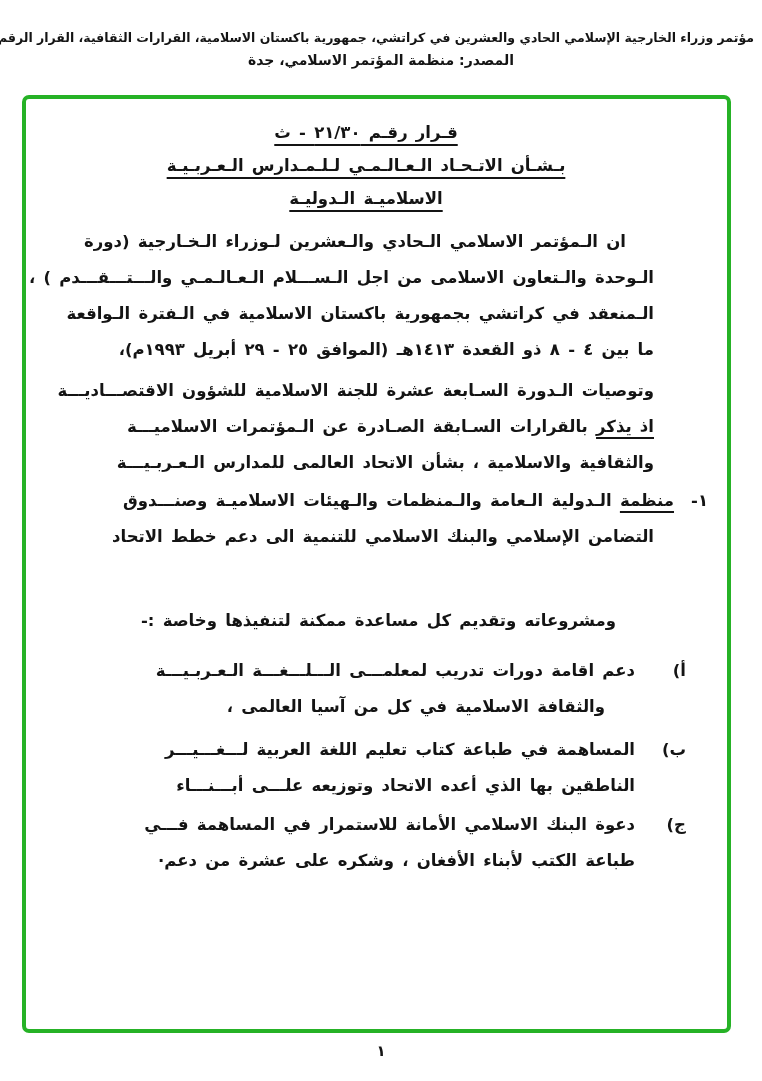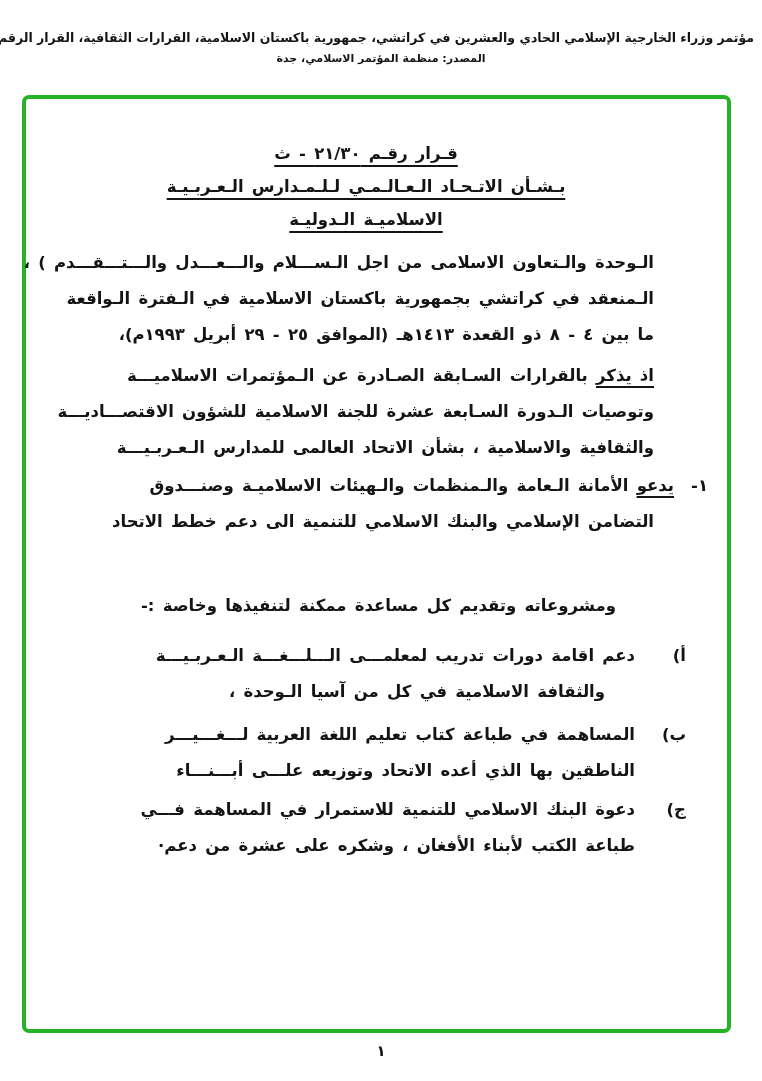--- a/index.html
+++ b/index.html
@@ -12,32 +12,32 @@
     color:#141414;
     direction:rtl;
     overflow:hidden;
   }
   
   .hdr{
     position:absolute;top:30px;left:8px;right:8px;
     text-align:center;
   }
   .hdr-l1{font-size:12.5px;white-space:nowrap;letter-spacing:0;}
-  .hdr-l2{font-size:11px;margin-top:7px;}
+  .hdr-l2{font-size:14px;margin-top:7px;}
   
   .frame{
     position:absolute;left:22px;top:95px;
     width:709px;height:938px;
     border:4px solid #26b226;
     border-radius:7px;
     box-sizing:border-box;
   }
   
   .content{
-    position:absolute;top:105px;left:26px;
+    position:absolute;top:84px;left:26px;
     width:701px;
     padding:32px 73px 0 52px;
     box-sizing:border-box;
     font-size:16.5px;
     word-spacing:2.5px;
   }
   .t-line{display:block;text-align:center;line-height:33px;white-space:nowrap;}
   .t-line > span{text-decoration:underline;text-underline-offset:6px;text-decoration-thickness:1.5px;}
   .para{margin:0;}
   .line{display:block;white-space:nowrap;line-height:36px;text-align:right;}
@@ -81,54 +81,55 @@
 
   <div class="content">
 
     <div>
       <span class="t-line"><span>قـرار رقـم ٢١/٣٠ - ث</span></span>
       <span class="t-line"><span>بـشـأن الاتـحـاد الـعـالـمـي لـلـمـدارس الـعـربـيـة</span></span>
       <span class="t-line"><span>الاسلاميـة الـدوليـة</span></span>
     </div>
 
     <div class="para mt10">
-      <span class="line">الـوحدة والـتعاون الاسلامى من اجل الـســـلام والـــعـــدل والـــتـــقـــدم ) ،</span>
+      <span class="line ind28">ان الـمؤتمر الاسلامي الـحادي والـعشرين لـوزراء الـخـارجية (دورة</span>
+      <span class="line">الـوحدة والـتعاون الاسلامى من اجل الـســـلام الـعـالـمـي والـــتـــقـــدم ) ،</span>
       <span class="line">الـمنعقد في كراتشي بجمهورية باكستان الاسلامية في الـفترة الـواقعة</span>
       <span class="line">ما بين ٤ - ٨ ذو القعدة ١٤١٣هـ (الموافق ٢٥ - ٢٩ أبريل ١٩٩٣م)،</span>
     </div>
 
     <div class="para mt5">
+      <span class="line">وتوصيات الـدورة السـابعة عشرة للجنة الاسلامية للشؤون الاقتصـــاديـــة</span>
       <span class="line"><span class="u">اذ يذكر</span><span> بالقرارات السـابقة الصـادرة عن الـمؤتمرات الاسلاميـــة</span></span>
-      <span class="line">وتوصيات الـدورة السـابعة عشرة للجنة الاسلامية للشؤون الاقتصـــاديـــة</span>
       <span class="line">والثقافية والاسلامية ، بشأن الاتحاد العالمى للمدارس الـعـربـيـــة</span>
     </div>
 
 
     <div class="para item mt2">
       <span class="marker">١-</span>
-      <span class="line ind21" style="padding-right:0;margin-right:-20px;"><span class="u">يدعو</span><span> الأمانة الـعامة والـمنظمات والـهيئات الاسلاميـة وصنـــدوق</span></span>
+      <span class="line ind21" style="padding-right:0;margin-right:-20px;"><span class="u">منظمة</span><span> الـدولية الـعامة والـمنظمات والـهيئات الاسلاميـة وصنـــدوق</span></span>
       <span class="line">التضامن الإسلامي والبنك الاسلامي للتنمية الى دعم خطط الاتحاد</span>
       <span class="line ind38">ومشروعاته وتقديم كل مساعدة ممكنة لتنفيذها وخاصة :-</span>
     </div>
 
     <div class="para item sub mt14">
       <span class="marker">أ)</span>
       <span class="line ind19">دعم اقامة دورات تدريب لمعلمـــى الـــلـــغـــة الـعـربـيـــة</span>
-      <span class="line ind49">والثقافة الاسلامية في كل من آسيا الـوحدة ،</span>
+      <span class="line ind49">والثقافة الاسلامية في كل من آسيا العالمى ،</span>
     </div>
 
     <div class="para item sub mt7">
       <span class="marker">ب)</span>
       <span class="line ind19">المساهمة في طباعة كتاب تعليم اللغة العربية لـــغـــيـــر</span>
       <span class="line ind19">الناطقين بها الذي أعده الاتحاد وتوزيعه علـــى أبـــنـــاء</span>
     </div>
 
     <div class="para item sub mt3">
       <span class="marker">ج)</span>
-      <span class="line ind19">دعوة البنك الاسلامي للتنمية للاستمرار في المساهمة فـــي</span>
+      <span class="line ind19">دعوة البنك الاسلامي الأمانة للاستمرار في المساهمة فـــي</span>
       <span class="line ind19">طباعة الكتب لأبناء الأفغان ، وشكره على عشرة من دعم·</span>
     </div>
 
   </div>
 
   <div class="pageno">١</div>
 
 </div>
 
 </body></html>

